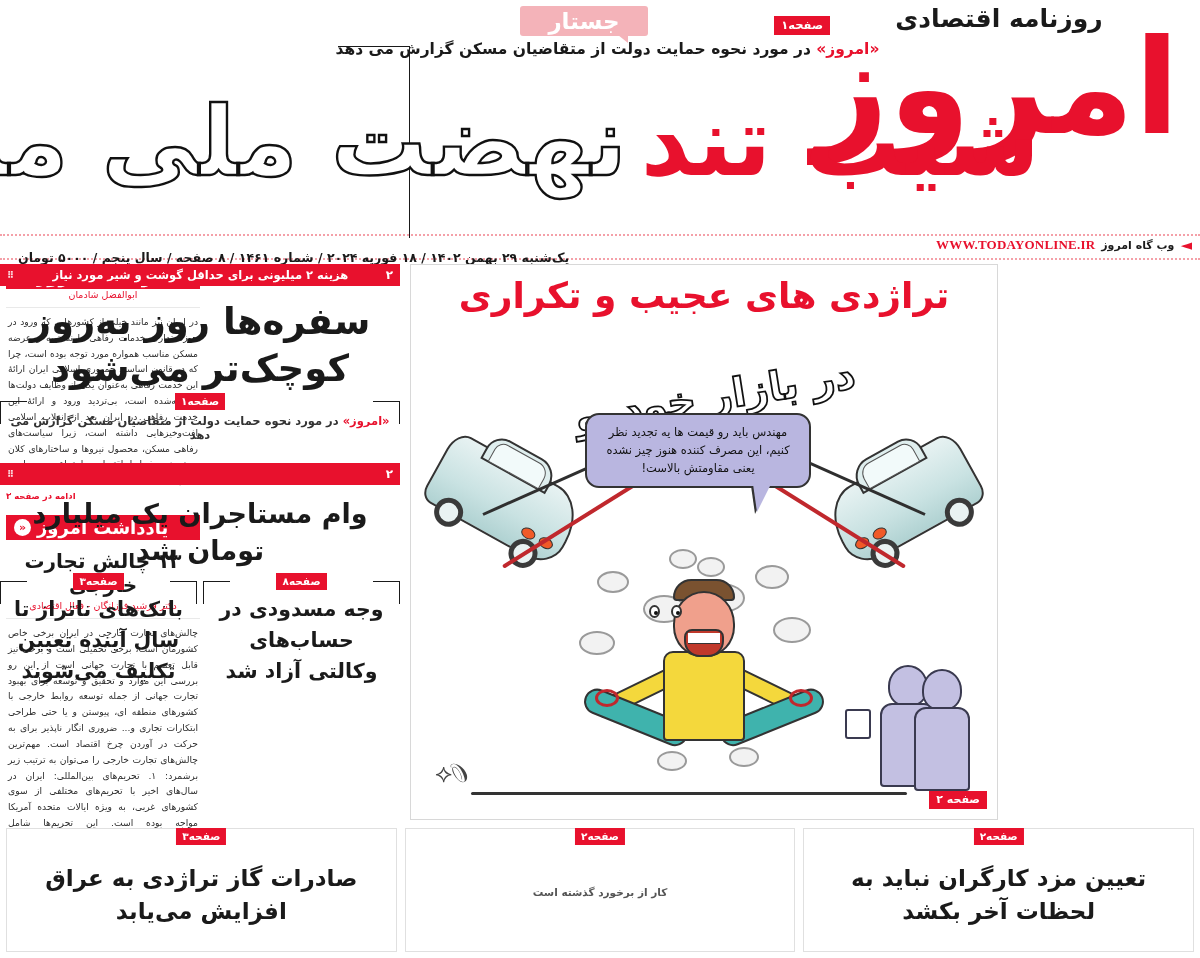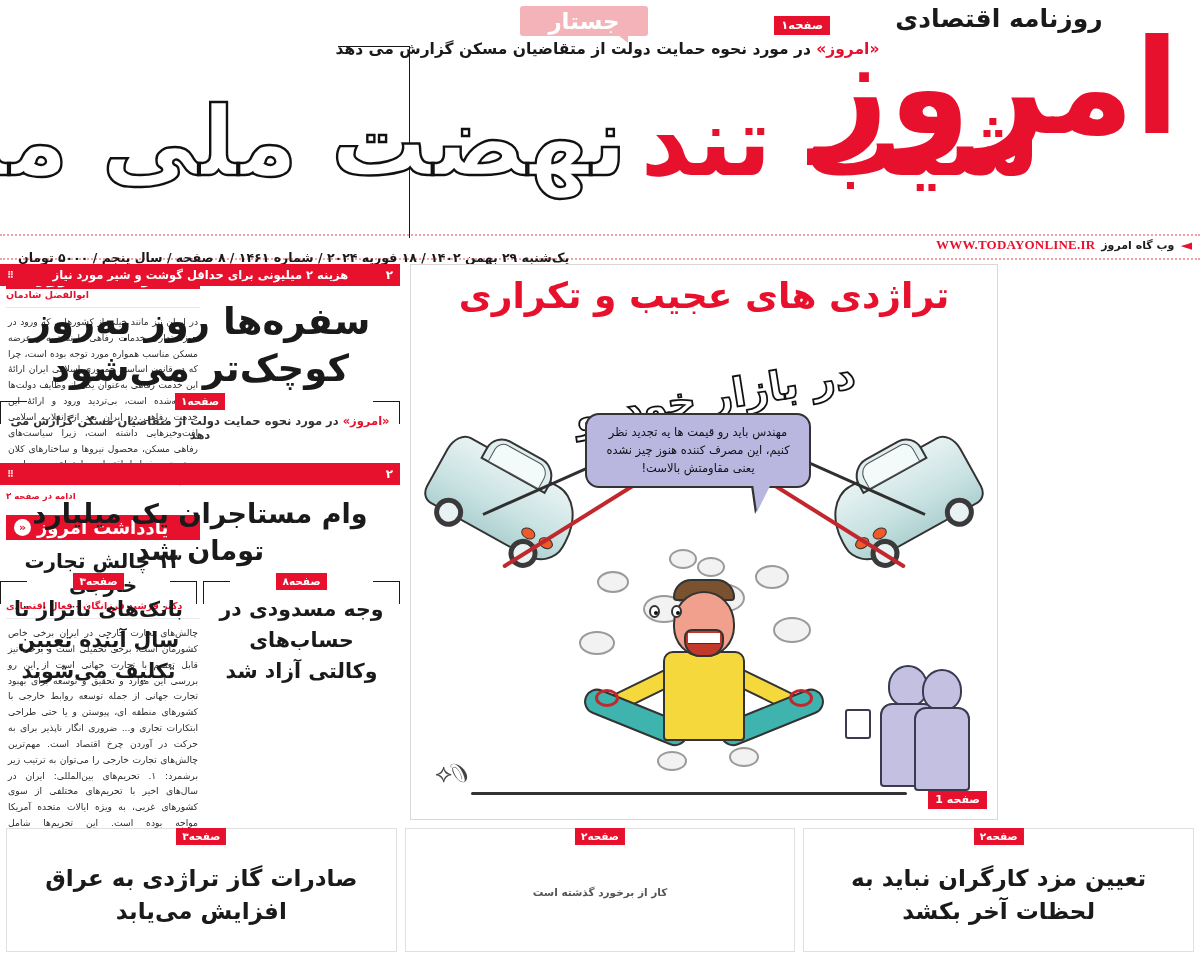--- a/index.html
+++ b/index.html
@@ -134,21 +134,21 @@
   .op-bar .chev{
     width:17px;height:17px;border-radius:50%;
     background:#fff;color:#e8112d;font-size:11px;font-weight:bold;
     display:flex;align-items:center;justify-content:center;
   }
   .op-title{
     text-align:center; font-size:20px; font-weight:bold; color:#1a1a1a;
     margin:9px 0 3px 0;
   }
   .op-author{
-    text-align:left; font-size:9.5px; font-weight:bold; color:#e8112d;
+    text-align:center; font-size:9.5px; font-weight:normal; color:#e8112d;
     margin-bottom:7px;
   }
   .op-body{
     font-size:9.2px; line-height:1.72; color:#2b2b2b;
     text-align:justify; padding:0 2px;
   }
   .op-cont{
     display:block; text-align:left; font-size:8.5px; font-weight:bold;
     color:#e8112d; margin-top:3px;
   }
@@ -513,21 +513,21 @@
         </div>
       <div class="obs o1">
           <div class="ohead"></div>
           <div class="obody"></div>
         </div>
       <div class="pad"></div>
     </div>
 
     <div class="ct-ground"></div>
     <div class="ct-sign">⟡𝒪</div>
-    <div class="ct-badge">صفحه 1</div>
+    <div class="ct-badge">صفحه ۲</div>
   </div>
 
   <div class="news-col">
 
     <div>
       <div class="kicker-bar">
         <span class="pg">۲</span>
         <span>هزینه ۲ میلیونی برای حداقل گوشت و شیر مورد نیاز</span>
         <span class="dots">⠿</span>
       </div>

